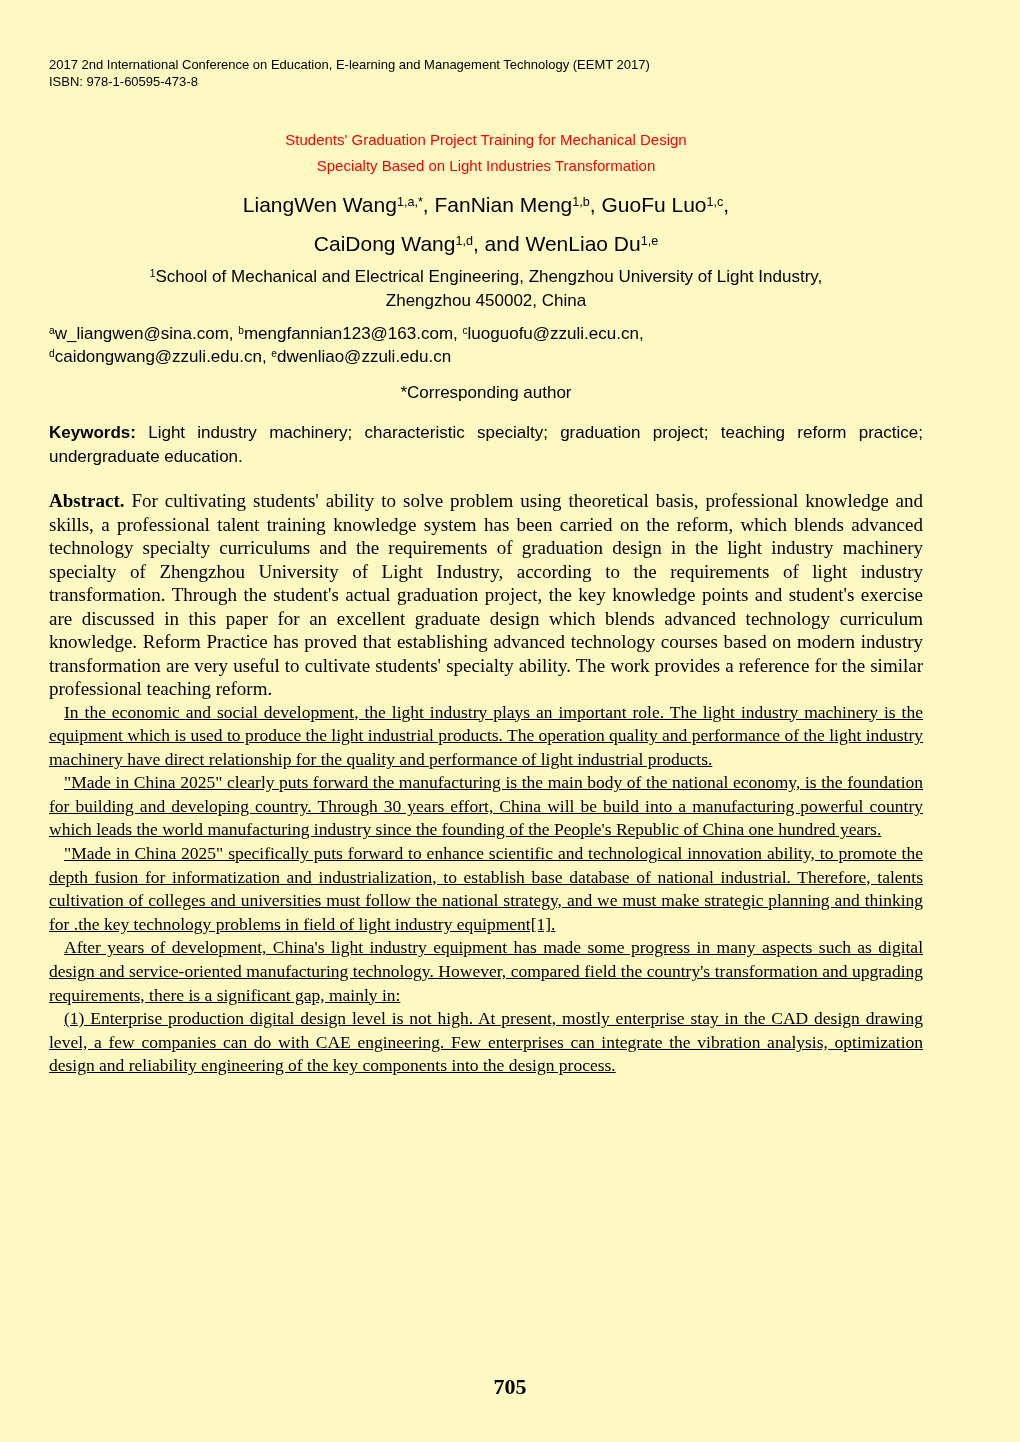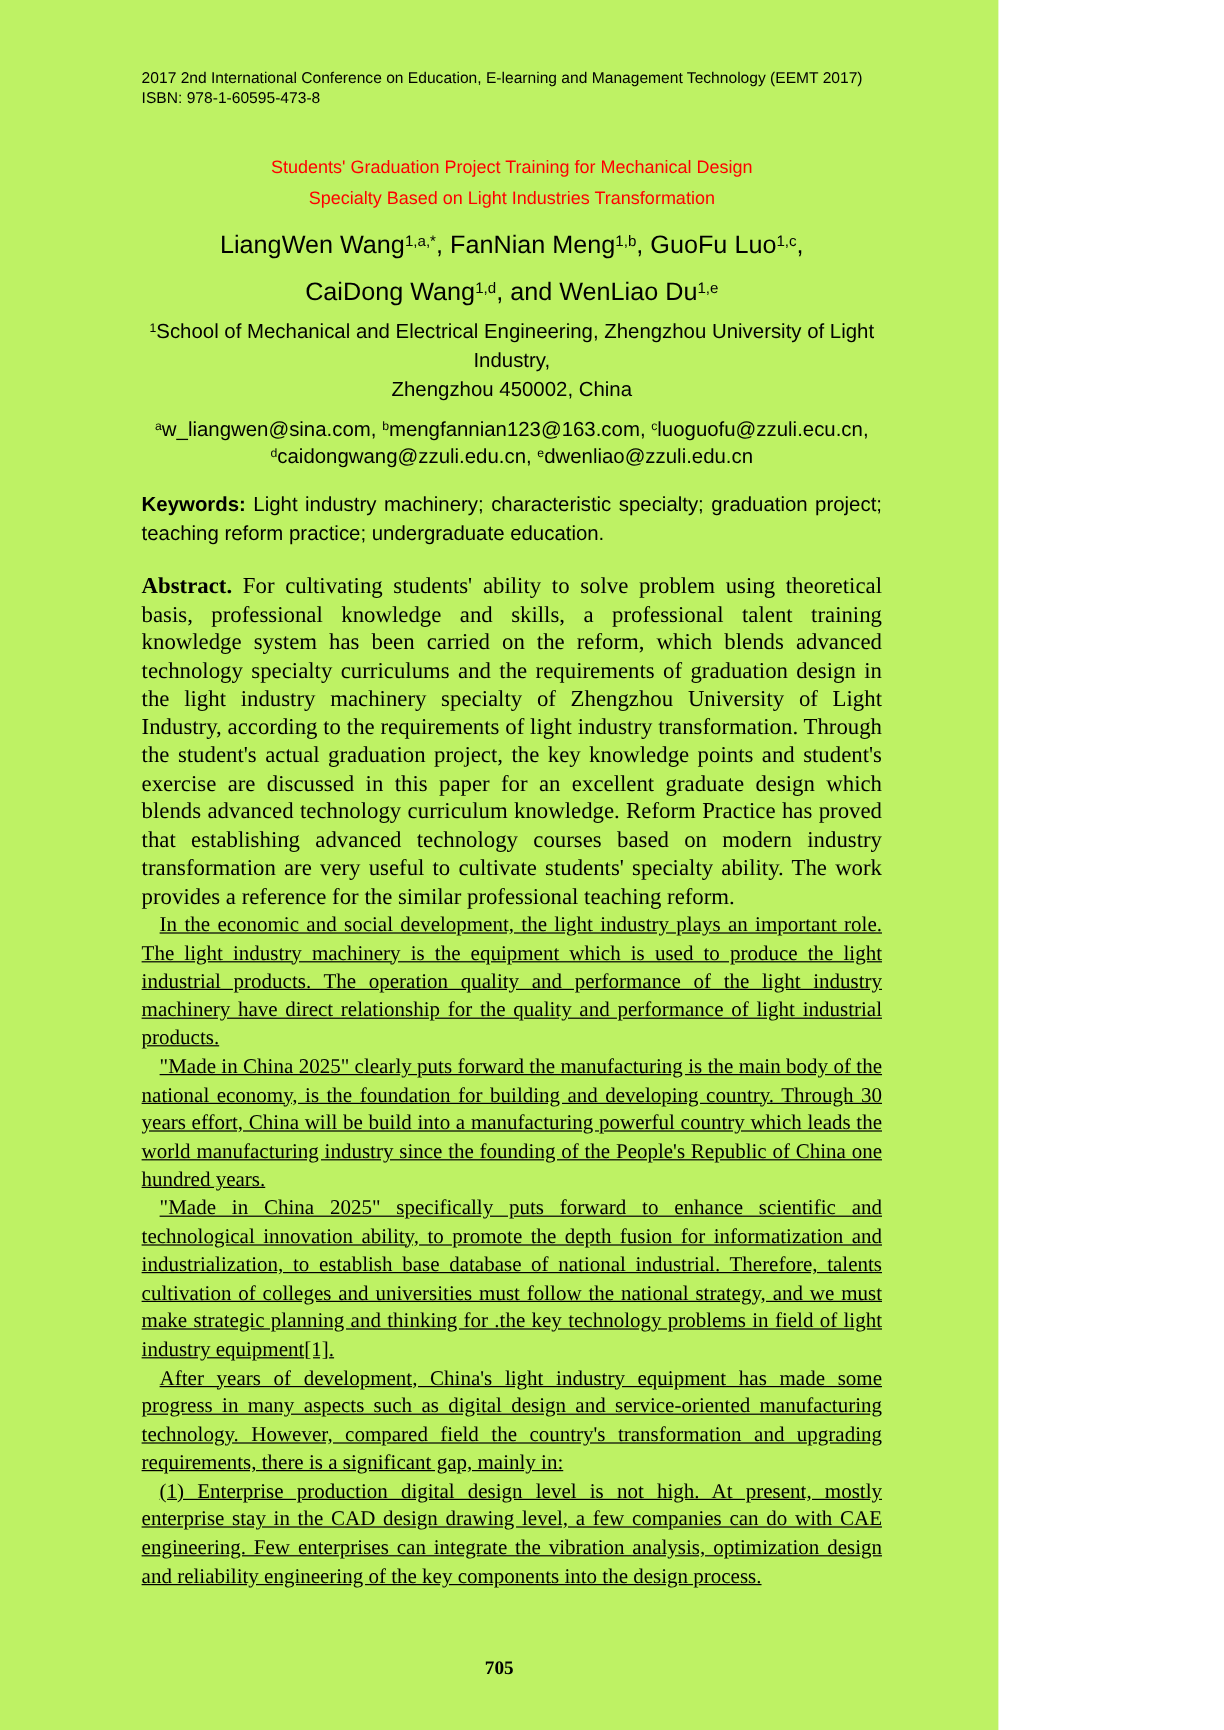--- a/index.html
+++ b/index.html
@@ -1,22 +1,22 @@
 <!DOCTYPE html>
 <html><head>
 <meta charset="utf-8">
 <style>
   html, body { margin: 0; padding: 0; background: #ffffff; }
   .page {
     position: relative;
-    width: 832px;
+    width: 1020px;
     height: 1442px;
-    background: #bef264;
+    background: #fef9c3;
     box-sizing: border-box;
-    padding: 56px 97px 0 118px;
+    padding: 56px 97px 0 49px;
     font-family: "Liberation Serif", serif;
     color: #000000;
     overflow: hidden;
   }
   .conf-header {
     font-family: "Liberation Sans", sans-serif;
     font-size: 13px;
     line-height: 17px;
   }
   .paper-title {
@@ -44,21 +44,20 @@
   }
   .affiliation {
     margin-top: 2px;
     text-align: center;
     font-family: "Liberation Sans", sans-serif;
     font-size: 17px;
     line-height: 24px;
   }
   .emails {
     margin-top: 9px;
-    text-align: center;
     font-family: "Liberation Sans", sans-serif;
     font-size: 17px;
     line-height: 23px;
   }
   .corresponding {
     margin-top: 13px;
     text-align: center;
     font-family: "Liberation Sans", sans-serif;
     font-size: 17px;
     line-height: 23px;
@@ -92,21 +91,21 @@
     text-decoration: underline;
   }
   .page-number {
     position: absolute;
     left: 0;
     right: 0;
     bottom: 42px;
     text-align: center;
     font-family: "Liberation Serif", serif;
     font-weight: bold;
-    font-size: 16px;
+    font-size: 22px;
   }
 </style>
 </head>
 <body>
 
 <div class="page">
 
   <div class="conf-header">
     <div>2017 2nd International Conference on Education, E-learning and Management Technology (EEMT 2017)</div>
     <div>ISBN: 978-1-60595-473-8</div>
@@ -133,20 +132,21 @@
 
   <div class="emails">
     <div>
       <span><sup class="s">a</sup><span>w_liangwen@sina.com, </span></span><span><sup class="s">b</sup><span>mengfannian123@163.com, </span></span><span><sup class="s">c</sup><span>luoguofu@zzuli.ecu.cn,</span></span>
     </div>
     <div>
       <span><sup class="s">d</sup><span>caidongwang@zzuli.edu.cn, </span></span><span><sup class="s">e</sup><span>dwenliao@zzuli.edu.cn</span></span>
     </div>
   </div>
 
+  <div class="corresponding">*Corresponding author</div>
 
   <p class="keywords"><b>Keywords:</b><span> Light industry machinery; characteristic specialty; graduation project; teaching reform practice; undergraduate education.</span></p>
 
   <p class="abstract"><b>Abstract.</b><span> For cultivating students' ability to solve problem using theoretical basis, professional knowledge and skills, a professional talent training knowledge system has been carried on the reform, which blends advanced technology specialty curriculums and the requirements of graduation design in the light industry machinery specialty of Zhengzhou University of Light Industry, according to the requirements of light industry transformation. Through the student's actual graduation project, the key knowledge points and student's exercise are discussed in this paper for an excellent graduate design which blends advanced technology curriculum knowledge. Reform Practice has proved that establishing advanced technology courses based on modern industry transformation are very useful to cultivate students' specialty ability. The work provides a reference for the similar professional teaching reform.</span></p>
 
 
   <p class="body-para">In the economic and social development, the light industry plays an important role. The light industry machinery is the equipment which is used to produce the light industrial products. The operation quality and performance of the light industry machinery have direct relationship for the quality and performance of light industrial products.</p>
   <p class="body-para">"Made in China 2025" clearly puts forward the manufacturing is the main body of the national economy, is the foundation for building and developing country. Through 30 years effort, China will be build into a manufacturing powerful country which leads the world manufacturing industry since the founding of the People's Republic of China one hundred years.</p>
   <p class="body-para">"Made in China 2025" specifically puts forward to enhance scientific and technological innovation ability, to promote the depth fusion for informatization and industrialization, to establish base database of national industrial. Therefore, talents cultivation of colleges and universities must follow the national strategy, and we must make strategic planning and thinking for .the key technology problems in field of light industry equipment[1].</p>
   <p class="body-para">After years of development, China's light industry equipment has made some progress in many aspects such as digital design and service-oriented manufacturing technology. However, compared field the country's transformation and upgrading requirements, there is a significant gap, mainly in:</p>

